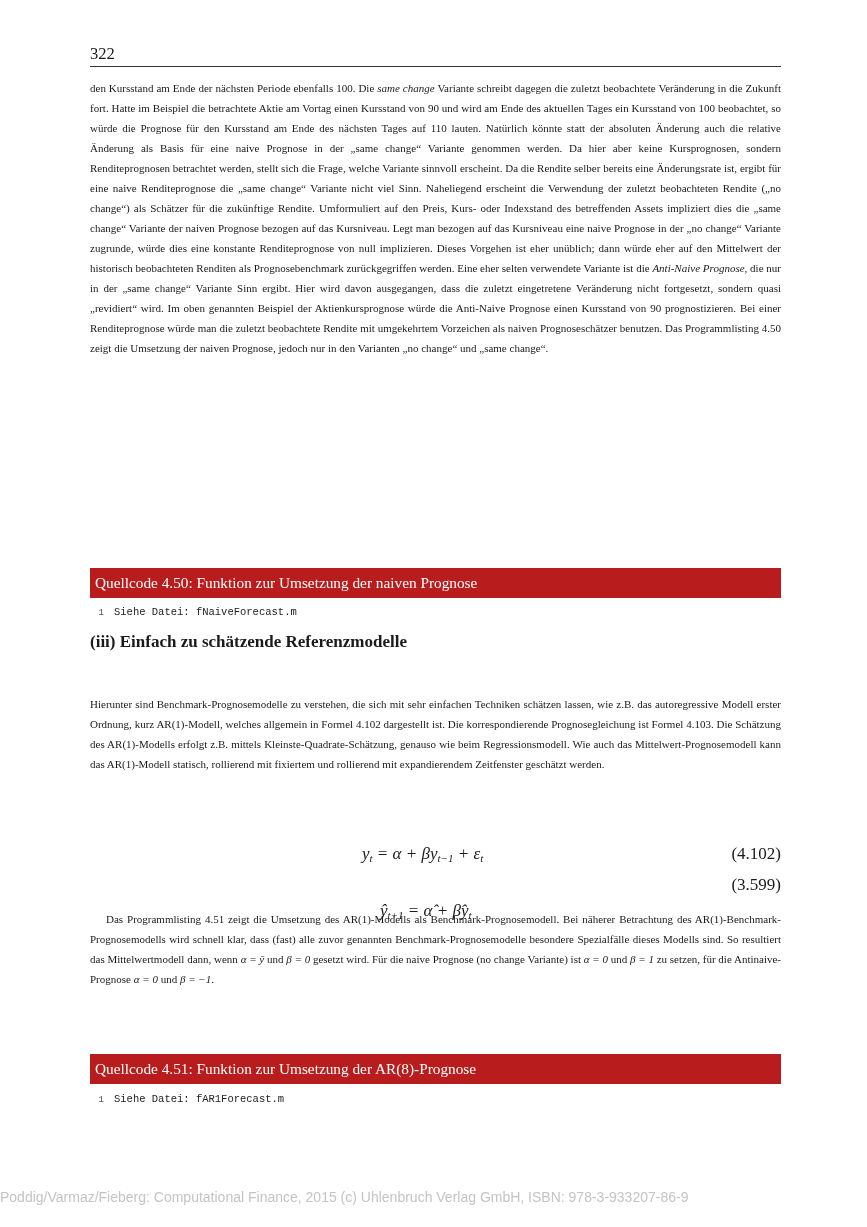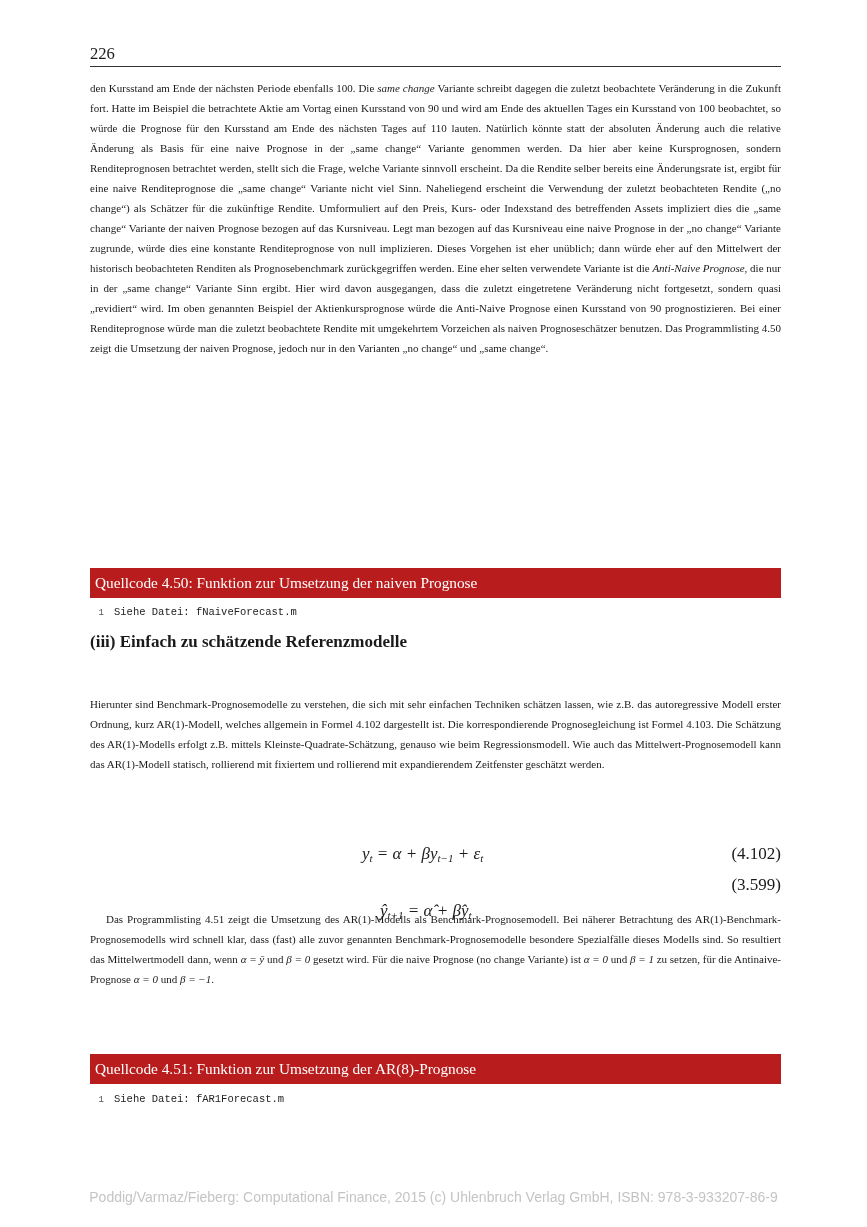--- a/index.html
+++ b/index.html
@@ -16,31 +16,31 @@
   .caption { position:absolute; left:0; width:691px; height:30px; background:#b91c1c;
              color:#fff; font-size:15.3px; line-height:30px; padding-left:5px; box-sizing:border-box; }
   .code { position:absolute; left:0; font-family:"Liberation Mono","DejaVu Sans Mono",monospace;
           font-size:10.5px; color:#222; }
   .code .ln { display:inline-block; width:14px; text-align:right; margin-right:10px; font-size:9px; color:#555;}
   .heading { position:absolute; left:0; font-size:17px; font-weight:bold; }
   .eq { position:absolute; left:0; width:691px; height:24px; font-size:17px; }
   .eq .lhs { position:absolute; font-style:italic;text-align:center; }
   .eq .num { position:absolute; right:0; top:0; font-style:normal; }
   .it { font-style:italic; }
-  .footer { position:absolute; top:1189px; left:0; width:867px; text-align:center;
+  .footer { position:absolute; top:1189px; left:0; width:867px; text-align:left;
             font-family:"Liberation Sans","DejaVu Sans",sans-serif; font-size:14px; color:#c4c4c4; }
   sub { font-size:11px; vertical-align:-3px; line-height:0; }
 </style>
 </head>
 <body>
 
 <div class="page">
 
   <div class="header">
-    <span class="pnum">226</span>
+    <span class="pnum">322</span>
   </div>
 
   <div class="para" style="top:78px;"><span>den Kursstand am Ende der nächsten Periode ebenfalls 100. Die </span><span class="it">same change</span><span> Variante schreibt dagegen die zuletzt beobachtete Veränderung in die Zukunft fort. Hatte im Beispiel die betrachtete Aktie am Vortag einen Kursstand von 90 und wird am Ende des aktuellen Tages ein Kursstand von 100 beobachtet, so würde die Prognose für den Kursstand am Ende des nächsten Tages auf 110 lauten. Natürlich könnte statt der absoluten Änderung auch die relative Änderung als Basis für eine naive Prognose in der „same change“ Variante genommen werden. Da hier aber keine Kursprognosen, sondern Renditeprognosen betrachtet werden, stellt sich die Frage, welche Variante sinnvoll erscheint. Da die Rendite selber bereits eine Änderungsrate ist, ergibt für eine naive Renditeprognose die „same change“ Variante nicht viel Sinn. Naheliegend erscheint die Verwendung der zuletzt beobachteten Rendite („no change“) als Schätzer für die zukünftige Rendite. Umformuliert auf den Preis, Kurs- oder Indexstand des betreffenden Assets impliziert dies die „same change“ Variante der naiven Prognose bezogen auf das Kursniveau. Legt man bezogen auf das Kursniveau eine naive Prognose in der „no change“ Variante zugrunde, würde dies eine konstante Renditeprognose von null implizieren. Dieses Vorgehen ist eher unüblich; dann würde eher auf den Mittelwert der historisch beobachteten Renditen als Prognosebenchmark zurückgegriffen werden. Eine eher selten verwendete Variante ist die </span><span class="it">Anti-Naive Prognose</span><span>, die nur in der „same change“ Variante Sinn ergibt. Hier wird davon ausgegangen, dass die zuletzt eingetretene Veränderung nicht fortgesetzt, sondern quasi „revidiert“ wird. Im oben genannten Beispiel der Aktienkursprognose würde die Anti-Naive Prognose einen Kursstand von 90 prognostizieren. Bei einer Renditeprognose würde man die zuletzt beobachtete Rendite mit umgekehrtem Vorzeichen als naiven Prognoseschätzer benutzen. Das Programmlisting 4.50 zeigt die Umsetzung der naiven Prognose, jedoch nur in den Varianten „no change“ und „same change“.</span></div>
 
   <div class="caption" style="top:568px;">Quellcode 4.50: Funktion zur Umsetzung der naiven Prognose</div>
   <div class="code" style="top:606px;">
     <span class="ln">1</span><span>Siehe Datei: fNaiveForecast.m</span>
   </div>
 
   <div class="heading" style="top:632px;">(iii) Einfach zu schätzende Referenzmodelle</div>

